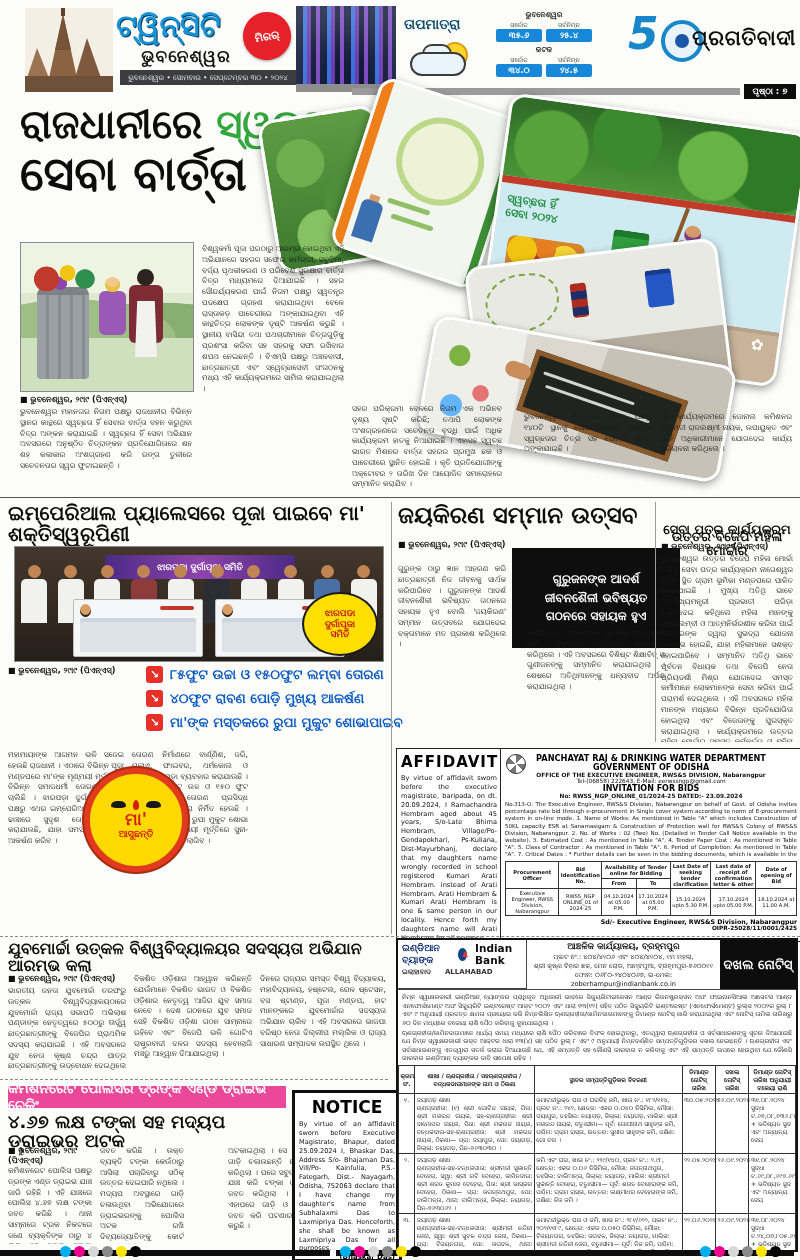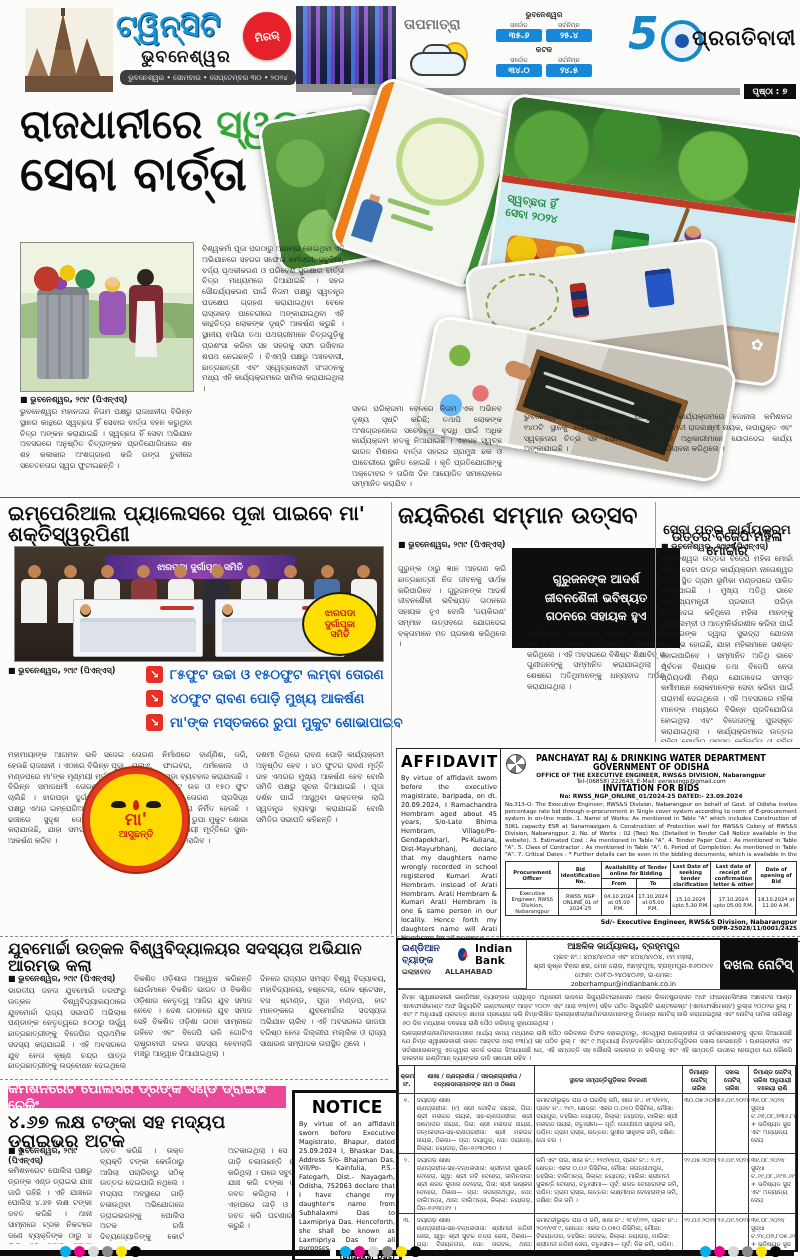--- a/index.html
+++ b/index.html
@@ -13,25 +13,25 @@
   .photo{position:absolute;border:3px solid #fff;border-radius:16px;
          box-shadow:0 3px 8px rgba(0,0,0,.4);overflow:hidden;background:#cfd6cf;}
   .sq-photo{position:absolute;border:1px solid #8a8a8a;overflow:hidden;background:#e7ecdf;}
   
   .mast-title{font-size:30px;font-weight:bold;color:#1694d8;text-shadow:1px 1px 0 #0b3c5e;}
   .mirror-badge{width:48px;height:48px;border-radius:50%;background:#e62129;color:#fff;
     display:flex;align-items:center;justify-content:center;font-weight:bold;font-size:11px;
     transform:rotate(-10deg);box-shadow:0 1px 3px rgba(0,0,0,.4);}
   .mast-sub{font-size:17px;font-weight:bold;color:#111;text-align:center;letter-spacing:1px;}
   .date-strip{background:#3d3d3f;color:#e7f3fd;font-size:7.3px;display:flex;align-items:center;
-    justify-content:center;border-radius:6px;}
+    justify-content:center;border-radius:0;}
   .gray-bar{background:#9b9b9b;}
   .page-box{background:#0d0d0d;color:#fff;font-size:8.5px;font-weight:bold;
     display:flex;align-items:center;justify-content:center;}
-  .w-title{color:#737373;font-weight:bold;font-size:14px;}
+  .w-title{color:#0c4a6e;font-weight:bold;font-size:14px;}
   .w-city{font-size:7.5px;font-weight:bold;color:#222;text-align:center;}
   .w-lab{font-size:6.3px;color:#333;text-align:center;}
   .w-chip{background:#1787d9;color:#fff;font-size:8.5px;font-weight:bold;text-align:center;
     border-radius:2px;padding:1px 3px;}
   .fifty-5{font-size:44px;font-weight:900;color:#1787c9;font-style:italic;line-height:1;}
   .fifty-o{width:34px;height:34px;border:4px solid #1787c9;border-radius:50%;background:#eaf3fb;
     display:flex;align-items:center;justify-content:center;}
   .fifty-core{width:14px;height:14px;border-radius:50%;background:#1b57a8;}
   .brand{font-size:21px;font-weight:900;color:#0d0d0d;letter-spacing:0.5px;}
   
@@ -424,21 +424,20 @@
       <span class="btext">୪୦ଫୁଟ ରାବଣ ପୋଡ଼ି ମୁଖ୍ୟ ଆକର୍ଷଣ</span>
     </div>
     <div class="brow">
       <span class="bicon">↘</span>
       <span class="btext">ମା'ଙ୍କ ମସ୍ତକରେ ରୁପା ମୁକୁଟ ଶୋଭାପାଇବ</span>
     </div>
   </div>
 
   <div class="abs bt clip" style="left:8px;top:750px;width:116px;height:182px;">ମହାମାୟାଙ୍କ ଆଗମନ ଭଳି ସଜେଇ ହେଉଛି ରାଜଧାନୀ । ଏଠାରେ ବିଭିନ୍ନ ପୂଜା ମଣ୍ଡପରେ ମା'ଙ୍କ ମୃଣ୍ମୟୀ ମୂର୍ତ୍ତି ସହ ବିଭିନ୍ନ ସମାଜଧର୍ମୀ ତୋରଣ ନିର୍ମାଣ ଚାଲିଛି । ଝାରପଡ଼ା ଦୁର୍ଗାପୂଜା ସମିତି ପକ୍ଷରୁ ଏଥର ଇମ୍ପେରିଆଲ ପ୍ୟାଲେସ ଢାଞ୍ଚାରେ ସୁଦୃଶ ତୋରଣ ନିର୍ମାଣ କରାଯାଉଛି, ଯାହା ସମସ୍ତଙ୍କ ଦୃଷ୍ଟି ଆକର୍ଷଣ କରିବ ।</div>
   <div class="abs bt clip" style="left:132px;top:750px;width:116px;height:182px;">ତୋରଣ ନିର୍ମାଣରେ ବାର୍ଣ୍ଣିଶ, ଜରି, ପ୍ଲାଏ, ଫାଇବର, ଥର୍ମକୋଲ ଓ ରଙ୍ଗୀନ କପଡ଼ା ବ୍ୟବହାର କରାଯାଉଛି । ପ୍ରାୟ ୮୫ ଫୁଟ ଉଚ୍ଚ ଓ ୧୫୦ ଫୁଟ ଲମ୍ବା ଏହି ତୋରଣ ପ୍ରସିଦ୍ଧ କାରିଗରଙ୍କ ଦ୍ୱାରା ନିର୍ମିତ ହେଉଛି । ମା'ଙ୍କ ମସ୍ତକରେ ରୁପା ମୁକୁଟ ଶୋଭା ପାଇବ ଏବଂ ମୃଣ୍ମୟୀ ମୂର୍ତ୍ତିରେ ସୁନା-ରୂପାର ଅଳଙ୍କାର ଲାଗିବ ।</div>
-  <div class="abs bt clip" style="left:256px;top:750px;width:128px;height:182px;">ଦଶମୀ ତିଥିରେ ରାବଣ ପୋଡ଼ି କାର୍ଯ୍ୟକ୍ରମ ଅନୁଷ୍ଠିତ ହେବ । ୪୦ ଫୁଟର ରାବଣ ମୂର୍ତ୍ତି ଦାହ ଏଥରର ମୁଖ୍ୟ ଆକର୍ଷଣ ହେବ ବୋଲି ସମିତି ପକ୍ଷରୁ ସୂଚନା ଦିଆଯାଇଛି । ପୂଜା ଦର୍ଶନ ପାଇଁ ଆସୁଥିବା ଭକ୍ତଙ୍କ ଲାଗି ସ୍ୱତନ୍ତ୍ର ବ୍ୟବସ୍ଥା କରାଯାଇଛି ବୋଲି ସମିତିର ସଭାପତି କହିଛନ୍ତି ।</div>
 
   <div class="abs maa" style="left:84px;top:768px;width:92px;height:92px;">
     <div style="display:flex;gap:7px;align-items:center;">
       <div class="maa-eye"></div>
       <div style="width:6px;height:10px;background:#d31d10;border-radius:50% 50% 50% 50%/60% 60% 40% 40%;"></div>
       <div class="maa-eye"></div>
     </div>
     <div class="maa-l1">ମା'</div>
     <div class="maa-l2">ଆସୁଛନ୍ତି</div>
   </div>

